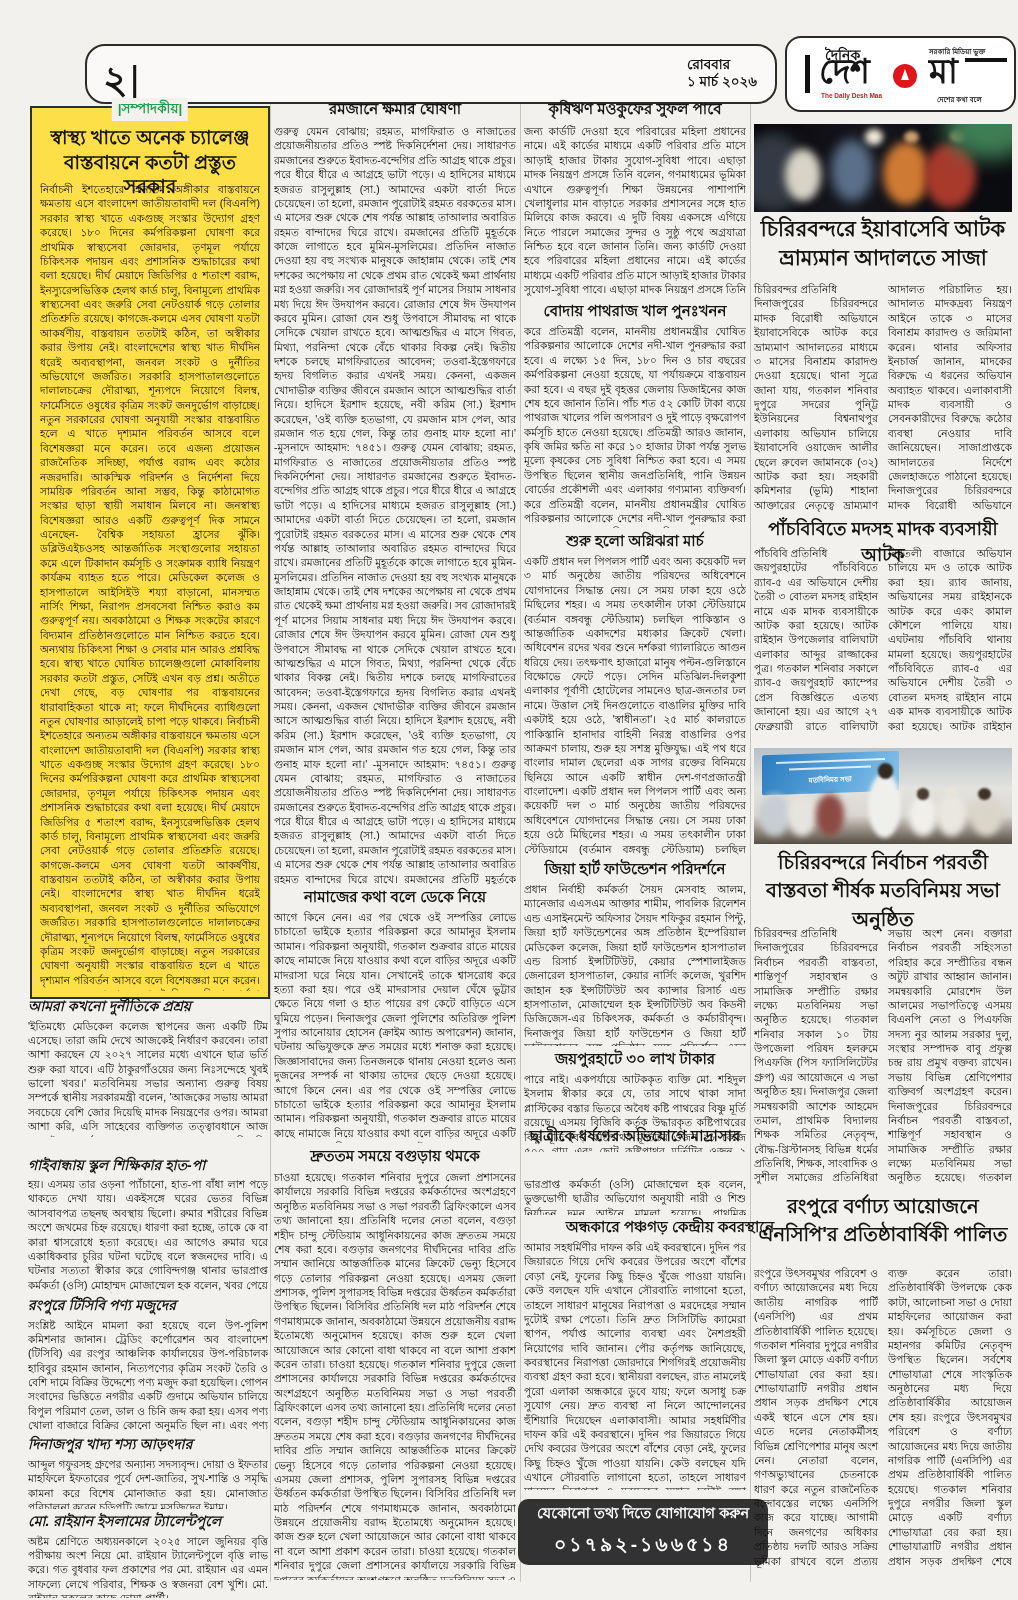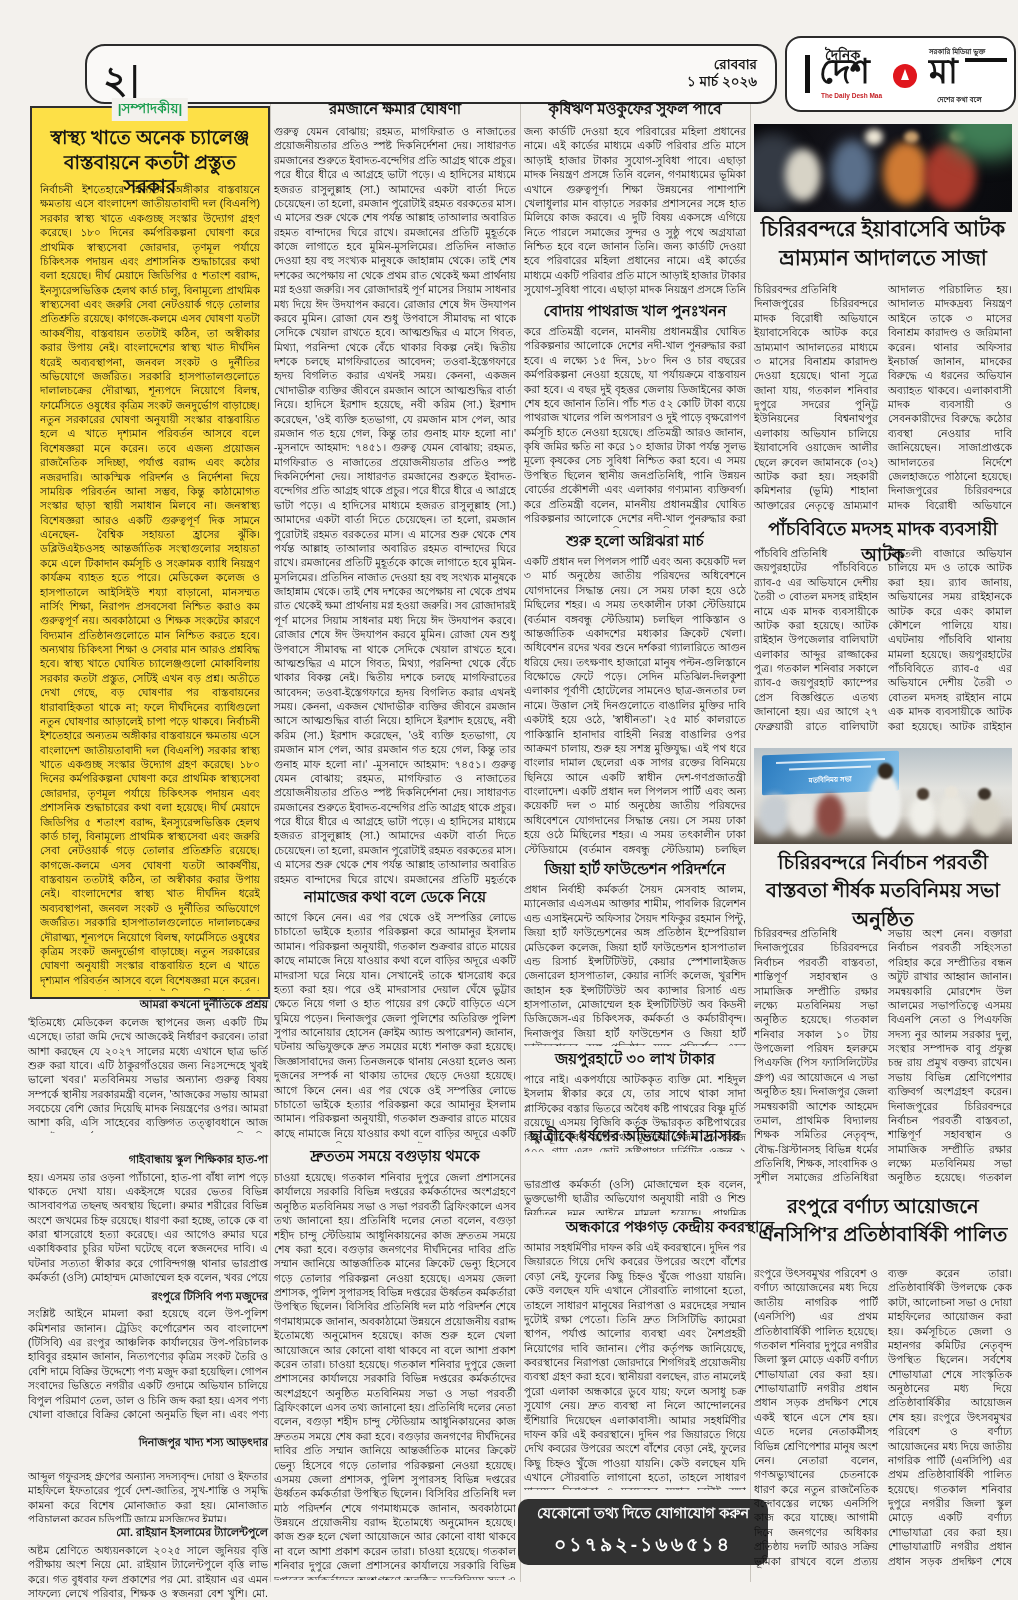--- a/index.html
+++ b/index.html
@@ -2,40 +2,40 @@
 <html><head>
 <meta charset="utf-8">
 <style>
   html,body{margin:0;padding:0;background:#dddbd6;}
   .page{position:relative;width:1018px;height:1600px;margin:0 auto;background:#f3f1ed;
         font-family:"Liberation Sans","DejaVu Sans",sans-serif;color:#151515;overflow:hidden;}
   .abs{position:absolute;}
   
   .topbox{border:2.5px solid #2b2b2b;border-radius:20px;background:#faf9f7;}
   .pagenum{font-size:38px;font-weight:bold;letter-spacing:2px;}
-  .dateblock{font-size:13.5px;font-weight:bold;text-align:right;line-height:1.25;}
+  .dateblock{font-size:13.5px;font-weight:bold;text-align:left;line-height:1.25;}
   
   .masthead{border:2.5px solid #2b2b2b;border-radius:16px;background:#ffffff;}
   .mh-bar{width:5px;height:38px;background:#111;}
   .mh-word{font-size:34px;font-weight:900;line-height:1;letter-spacing:-1px;}
   .mh-daily{font-size:14px;font-weight:bold;}
   .mh-eng{font-size:6.5px;color:#c41f24;font-weight:bold;}
   .mh-tag{font-size:7px;font-weight:bold;}
   .mh-dot{width:24px;height:24px;border-radius:50%;background:#e0161d;position:relative;}
   .mh-dot:after{content:"";position:absolute;left:8px;top:5px;width:8px;height:11px;background:#fff;
         clip-path:polygon(50% 0,100% 100%,0 100%);}
   .mh-matra{height:4px;background:#111;}
   
   .vrule{width:1px;background:#c9c5bd;}
   
   .edbox{border:2px solid #2f2f2f;background:#fde047;}
   .edlabel{font-size:13.5px;font-weight:bold;background:#f3f1ed;padding:0 6px;}
   .edhead{font-size:19px;font-weight:900;text-align:center;line-height:1.3;}
   
-  .h-small{font-size:11px;font-weight:900;text-align:right;line-height:1.25;}
+  .h-small{font-size:14px;font-weight:900;text-align:left;line-height:1.25;font-style:italic;}
   .h-mid{font-size:15px;font-weight:900;text-align:center;line-height:1.25;}
   .h-big{font-size:21px;font-weight:900;text-align:center;line-height:1.4;}
   .h-big2{font-size:19.5px;font-weight:900;text-align:center;line-height:1.45;}
   .body{font-size:10.5px;line-height:1.37;text-align:justify;overflow:hidden;color:#101010;}
   .twocol{column-count:2;column-gap:10px;}
   .byline{display:block;font-weight:normal;}
   
   .contact{background:#323232;border-radius:10px;color:#fff;text-align:center;
            display:flex;flex-direction:column;justify-content:center;gap:4px;}
   .contact .l1{font-size:14.5px;font-weight:bold;}
@@ -85,22 +85,22 @@
     <div class="abs body fillbox" style="left:8px;right:8px;top:74px;bottom:6px;"><span class="fillable">নির্বাচনী ইশতেহারে অন্যতম অঙ্গীকার বাস্তবায়নে ক্ষমতায় এসে বাংলাদেশ জাতীয়তাবাদী দল (বিএনপি) সরকার স্বাস্থ্য খাতে একগুচ্ছ সংস্কার উদ্যোগ গ্রহণ করেছে। ১৮০ দিনের কর্মপরিকল্পনা ঘোষণা করে প্রাথমিক স্বাস্থ্যসেবা জোরদার, তৃণমূল পর্যায়ে চিকিৎসক পদায়ন এবং প্রশাসনিক শুদ্ধাচারের কথা বলা হয়েছে। দীর্ঘ মেয়াদে জিডিপির ৫ শতাংশ বরাদ্দ, ইনস্যুরেন্সভিত্তিক হেলথ কার্ড চালু, বিনামূল্যে প্রাথমিক স্বাস্থ্যসেবা এবং জরুরি সেবা নেটওয়ার্ক গড়ে তোলার প্রতিশ্রুতি রয়েছে। কাগজে-কলমে এসব ঘোষণা যতটা আকর্ষণীয়, বাস্তবায়ন ততটাই কঠিন, তা অস্বীকার করার উপায় নেই। বাংলাদেশের স্বাস্থ্য খাত দীর্ঘদিন ধরেই অব্যবস্থাপনা, জনবল সংকট ও দুর্নীতির অভিযোগে জর্জরিত। সরকারি হাসপাতালগুলোতে দালালচক্রের দৌরাত্ম্য, শূন্যপদে নিয়োগে বিলম্ব, ফার্মেসিতে ওষুধের কৃত্রিম সংকট জনদুর্ভোগ বাড়াচ্ছে। নতুন সরকারের ঘোষণা অনুযায়ী সংস্কার বাস্তবায়িত হলে এ খাতে দৃশ্যমান পরিবর্তন আসবে বলে বিশেষজ্ঞরা মনে করেন। তবে এজন্য প্রয়োজন রাজনৈতিক সদিচ্ছা, পর্যাপ্ত বরাদ্দ এবং কঠোর নজরদারি। আকস্মিক পরিদর্শন ও নির্দেশনা দিয়ে সাময়িক পরিবর্তন আনা সম্ভব, কিন্তু কাঠামোগত সংস্কার ছাড়া স্থায়ী সমাধান মিলবে না। জনস্বাস্থ্য বিশেষজ্ঞরা আরও একটি গুরুত্বপূর্ণ দিক সামনে এনেছেন- বৈশ্বিক সহায়তা হ্রাসের ঝুঁকি। ডব্লিউএইচওসহ আন্তর্জাতিক সংস্থাগুলোর সহায়তা কমে এলে টিকাদান কর্মসূচি ও সংক্রামক ব্যাধি নিয়ন্ত্রণ কার্যক্রম ব্যাহত হতে পারে। মেডিকেল কলেজ ও হাসপাতালে আইসিইউ শয্যা বাড়ানো, মানসম্মত নার্সিং শিক্ষা, নিরাপদ প্রসবসেবা নিশ্চিত করাও কম গুরুত্বপূর্ণ নয়। অবকাঠামো ও শিক্ষক সংকটের কারণে বিদ্যমান প্রতিষ্ঠানগুলোতে মান নিশ্চিত করতে হবে। অন্যথায় চিকিৎসা শিক্ষা ও সেবার মান আরও প্রশ্নবিদ্ধ হবে। স্বাস্থ্য খাতে ঘোষিত চ্যালেঞ্জগুলো মোকাবিলায় সরকার কতটা প্রস্তুত, সেটিই এখন বড় প্রশ্ন। অতীতে দেখা গেছে, বড় ঘোষণার পর বাস্তবায়নের ধারাবাহিকতা থাকে না; ফলে দীর্ঘদিনের ব্যাধিগুলো নতুন ঘোষণার আড়ালেই চাপা পড়ে থাকবে। নির্বাচনী ইশতেহারে অন্যতম অঙ্গীকার বাস্তবায়নে ক্ষমতায় এসে বাংলাদেশ জাতীয়তাবাদী দল (বিএনপি) সরকার স্বাস্থ্য খাতে একগুচ্ছ সংস্কার উদ্যোগ গ্রহণ করেছে। ১৮০ দিনের কর্মপরিকল্পনা ঘোষণা করে প্রাথমিক স্বাস্থ্যসেবা জোরদার, তৃণমূল পর্যায়ে চিকিৎসক পদায়ন এবং প্রশাসনিক শুদ্ধাচারের কথা বলা হয়েছে। দীর্ঘ মেয়াদে জিডিপির ৫ শতাংশ বরাদ্দ, ইনস্যুরেন্সভিত্তিক হেলথ কার্ড চালু, বিনামূল্যে প্রাথমিক স্বাস্থ্যসেবা এবং জরুরি সেবা নেটওয়ার্ক গড়ে তোলার প্রতিশ্রুতি রয়েছে। কাগজে-কলমে এসব ঘোষণা যতটা আকর্ষণীয়, বাস্তবায়ন ততটাই কঠিন, তা অস্বীকার করার উপায় নেই। বাংলাদেশের স্বাস্থ্য খাত দীর্ঘদিন ধরেই অব্যবস্থাপনা, জনবল সংকট ও দুর্নীতির অভিযোগে জর্জরিত। সরকারি হাসপাতালগুলোতে দালালচক্রের দৌরাত্ম্য, শূন্যপদে নিয়োগে বিলম্ব, ফার্মেসিতে ওষুধের কৃত্রিম সংকট জনদুর্ভোগ বাড়াচ্ছে। নতুন সরকারের ঘোষণা অনুযায়ী সংস্কার বাস্তবায়িত হলে এ খাতে দৃশ্যমান পরিবর্তন আসবে বলে বিশেষজ্ঞরা মনে করেন। তবে এজন্য প্রয়োজন রাজনৈতিক সদিচ্ছা, পর্যাপ্ত বরাদ্দ এবং কঠোর নজরদারি। আকস্মিক পরিদর্শন ও নির্দেশনা দিয়ে সাময়িক পরিবর্তন আনা সম্ভব, কিন্তু কাঠামোগত সংস্কার ছাড়া স্থায়ী সমাধান মিলবে না। জনস্বাস্থ্য বিশেষজ্ঞরা আরও একটি গুরুত্বপূর্ণ দিক সামনে এনেছেন- বৈশ্বিক সহায়তা হ্রাসের ঝুঁকি। ডব্লিউএইচওসহ আন্তর্জাতিক সংস্থাগুলোর সহায়তা কমে এলে টিকাদান কর্মসূচি ও সংক্রামক ব্যাধি নিয়ন্ত্রণ কার্যক্রম ব্যাহত হতে পারে। মেডিকেল কলেজ ও হাসপাতালে আইসিইউ শয্যা বাড়ানো, মানসম্মত নার্সিং শিক্ষা, নিরাপদ প্রসবসেবা নিশ্চিত করাও কম গুরুত্বপূর্ণ নয়। অবকাঠামো ও শিক্ষক সংকটের কারণে বিদ্যমান প্রতিষ্ঠানগুলোতে মান নিশ্চিত করতে হবে। অন্যথায় চিকিৎসা শিক্ষা ও সেবার মান আরও প্রশ্নবিদ্ধ হবে। স্বাস্থ্য খাতে ঘোষিত চ্যালেঞ্জগুলো মোকাবিলায় সরকার কতটা প্রস্তুত, সেটিই এখন বড় প্রশ্ন। অতীতে দেখা গেছে, বড় ঘোষণার পর বাস্তবায়নের ধারাবাহিকতা থাকে না; ফলে দীর্ঘদিনের ব্যাধিগুলো নতুন ঘোষণার আড়ালেই চাপা পড়ে থাকবে।</span></div>
   </div>
 
   <div class="abs" style="left:28px;top:998px;width:240px;">
     <div class="h-small">আমরা কখনো দুর্নীতিকে প্রশ্রয়</div>
     <div class="body fillbox" style="height:118px;margin-top:3px;"><span class="fillable">'ইতিমধ্যে মেডিকেল কলেজ স্থাপনের জন্য একটি টিম এসেছে। তারা জমি দেখে আজকেই নির্ধারণ করবেন। তারা আশা করছেন যে ২০২৭ সালের মধ্যে এখানে ছাত্র ভর্তি শুরু করা যাবে। এটি ঠাকুরগাঁওয়ের জন্য নিঃসন্দেহে খুবই ভালো খবর।' মতবিনিময় সভার অন্যান্য গুরুত্ব বিষয় সম্পর্কে স্থানীয় সরকারমন্ত্রী বলেন, 'আজকের সভায় আমরা সবচেয়ে বেশি জোর দিয়েছি মাদক নিয়ন্ত্রণের ওপর। আমরা আশা করি, এসি সাহেবের ব্যক্তিগত তত্ত্বাবধানে আজ থেকেই এর কার্যক্রম শুরু হবে। এরপর আমরা জোর দিয়েছি, আমাদের হাসপাতালগুলোর সেবার মান উন্নত করার ওপর।'</span></div>
     <div class="h-small" style="margin-top:20px;">গাইবান্ধায় স্কুল শিক্ষিকার হাত-পা</div>
     <div class="body fillbox" style="height:116px;margin-top:3px;"><span class="fillable">হয়। এসময় তার ওড়না প্যাঁচানো, হাত-পা বাঁধা লাশ পড়ে থাকতে দেখা যায়। একইসঙ্গে ঘরের ভেতর বিভিন্ন আসবাবপত্র তছনছ অবস্থায় ছিলো। রুমার শরীরের বিভিন্ন অংশে জখমের চিহ্ন রয়েছে। ধারণা করা হচ্ছে, তাকে কে বা কারা শ্বাসরোধে হত্যা করেছে। এর আগেও রুমার ঘরে একাধিকবার চুরির ঘটনা ঘটেছে বলে স্বজনদের দাবি। এ ঘটনার সত্যতা স্বীকার করে গোবিন্দগঞ্জ থানার ভারপ্রাপ্ত কর্মকর্তা (ওসি) মোহাম্মদ মোজাম্মেল হক বলেন, খবর পেয়ে রুমা নামের এক নারীর মরদেহ উদ্ধার করা হয়। এ ঘটনায় কারণ ও জড়িতদের শনাক্তে তদন্ত শুরু করা হয়েছে।</span></div>
     <div class="h-small" style="margin-top:4px;">রংপুরে টিসিবি পণ্য মজুদের</div>
     <div class="body fillbox" style="height:114px;margin-top:3px;"><span class="fillable">সংশ্লিষ্ট আইনে মামলা করা হয়েছে বলে উপ-পুলিশ কমিশনার জানান। ট্রেডিং কর্পোরেশন অব বাংলাদেশ (টিসিবি) এর রংপুর আঞ্চলিক কার্যালয়ের উপ-পরিচালক হাবিবুর রহমান জানান, নিত্যপণ্যের কৃত্রিম সংকট তৈরি ও বেশি দামে বিক্রির উদ্দেশ্যে পণ্য মজুদ করা হয়েছিল। গোপন সংবাদের ভিত্তিতে নগরীর একটি গুদামে অভিযান চালিয়ে বিপুল পরিমাণ তেল, ডাল ও চিনি জব্দ করা হয়। এসব পণ্য খোলা বাজারে বিক্রির কোনো অনুমতি ছিল না। এবং পণ্য অবৈধভাবে গুদামজাত করার কোনো সুযোগ নেই বলে তিনি কঠোরভাবে হুশিয়ারি দেন।</span></div>
-    <div class="h-small" style="margin-top:16px;">দিনাজপুর খাদ্য শস্য আড়ৎদার</div>
-    <div class="body fillbox" style="height:52px;margin-top:20px;font-family:Liberation Serif, serif;"><span class="fillable">আব্দুল গফুরসহ গ্রুপের অন্যান্য সদস্যবৃন্দ। দোয়া ও ইফতার মাহফিলে ইফতারের পূর্বে দেশ-জাতির, সুখ-শান্তি ও সমৃদ্ধি কামনা করে বিশেষ মোনাজাত করা হয়। মোনাজাত পরিচালনা করেন চুড়িপট্টি জামে মসজিদের ইমাম।</span></div>
+    <div class="h-small" style="margin-top:4px;">দিনাজপুর খাদ্য শস্য আড়ৎদার</div>
+    <div class="body fillbox" style="height:52px;margin-top:4px;"><span class="fillable">আব্দুল গফুরসহ গ্রুপের অন্যান্য সদস্যবৃন্দ। দোয়া ও ইফতার মাহফিলে ইফতারের পূর্বে দেশ-জাতির, সুখ-শান্তি ও সমৃদ্ধি কামনা করে বিশেষ মোনাজাত করা হয়। মোনাজাত পরিচালনা করেন চুড়িপট্টি জামে মসজিদের ইমাম।</span></div>
     <div class="h-small" style="margin-top:4px;">মো. রাইয়ান ইসলামের ট্যালেন্টপুলে</div>
     <div class="body fillbox" style="height:64px;margin-top:3px;"><span class="fillable">অষ্টম শ্রেণিতে অধ্যয়নকালে ২০২৫ সালে জুনিয়র বৃত্তি পরীক্ষায় অংশ নিয়ে মো. রাইয়ান ট্যালেন্টপুলে বৃত্তি লাভ করে। গত বুধবার ফল প্রকাশের পর মো. রাইয়ান এর এমন সাফল্যে লেখে পরিবার, শিক্ষক ও স্বজনরা বেশ খুশি। মো. রাইয়ান সকলের কাছে দোয়া প্রার্থী।</span></div>
   </div>
 
   <div class="abs h-mid" style="left:274px;top:100px;width:242px;">রমজানে ক্ষমার ঘোষণা</div>
   <div class="abs body fillbox" style="left:274px;top:124px;width:242px;height:760px;"><span class="fillable">গুরুত্ব যেমন বোঝায়; রহমত, মাগফিরাত ও নাজাতের প্রয়োজনীয়তার প্রতিও স্পষ্ট দিকনির্দেশনা দেয়। সাধারণত রমজানের শুরুতে ইবাদত-বন্দেগির প্রতি আগ্রহ থাকে প্রচুর। পরে ধীরে ধীরে এ আগ্রহে ভাটা পড়ে। এ হাদিসের মাধ্যমে হজরত রাসুলুল্লাহ (সা.) আমাদের একটা বার্তা দিতে চেয়েছেন। তা হলো, রমজান পুরোটাই রহমত বরকতের মাস। এ মাসের শুরু থেকে শেষ পর্যন্ত আল্লাহ তাআলার অবারিত রহমত বান্দাদের ঘিরে রাখে। রমজানের প্রতিটি মুহূর্তকে কাজে লাগাতে হবে মুমিন-মুসলিমের। প্রতিদিন নাজাত দেওয়া হয় বহু সংখ্যক মানুষকে জাহান্নাম থেকে। তাই শেষ দশকের অপেক্ষায় না থেকে প্রথম রাত থেকেই ক্ষমা প্রার্থনায় মগ্ন হওয়া জরুরি। সব রোজাদারই পূর্ণ মাসের সিয়াম সাধনার মধ্য দিয়ে ঈদ উদযাপন করবে। রোজার শেষে ঈদ উদযাপন করবে মুমিন। রোজা যেন শুধু উপবাসে সীমাবদ্ধ না থাকে সেদিকে খেয়াল রাখতে হবে। আত্মশুদ্ধির এ মাসে গিবত, মিথ্যা, পরনিন্দা থেকে বেঁচে থাকার বিকল্প নেই। দ্বিতীয় দশকে চলছে মাগফিরাতের আবেদন; তওবা-ইস্তেগফারে হৃদয় বিগলিত করার এখনই সময়। কেননা, একজন খোদাভীরু ব্যক্তির জীবনে রমজান আসে আত্মশুদ্ধির বার্তা নিয়ে। হাদিসে ইরশাদ হয়েছে, নবী করিম (সা.) ইরশাদ করেছেন, 'ওই ব্যক্তি হতভাগা, যে রমজান মাস পেল, আর রমজান গত হয়ে গেল, কিন্তু তার গুনাহ মাফ হলো না।' -মুসনাদে আহমাদ: ৭৪৫১। গুরুত্ব যেমন বোঝায়; রহমত, মাগফিরাত ও নাজাতের প্রয়োজনীয়তার প্রতিও স্পষ্ট দিকনির্দেশনা দেয়। সাধারণত রমজানের শুরুতে ইবাদত-বন্দেগির প্রতি আগ্রহ থাকে প্রচুর। পরে ধীরে ধীরে এ আগ্রহে ভাটা পড়ে। এ হাদিসের মাধ্যমে হজরত রাসুলুল্লাহ (সা.) আমাদের একটা বার্তা দিতে চেয়েছেন। তা হলো, রমজান পুরোটাই রহমত বরকতের মাস। এ মাসের শুরু থেকে শেষ পর্যন্ত আল্লাহ তাআলার অবারিত রহমত বান্দাদের ঘিরে রাখে। রমজানের প্রতিটি মুহূর্তকে কাজে লাগাতে হবে মুমিন-মুসলিমের। প্রতিদিন নাজাত দেওয়া হয় বহু সংখ্যক মানুষকে জাহান্নাম থেকে। তাই শেষ দশকের অপেক্ষায় না থেকে প্রথম রাত থেকেই ক্ষমা প্রার্থনায় মগ্ন হওয়া জরুরি। সব রোজাদারই পূর্ণ মাসের সিয়াম সাধনার মধ্য দিয়ে ঈদ উদযাপন করবে। রোজার শেষে ঈদ উদযাপন করবে মুমিন। রোজা যেন শুধু উপবাসে সীমাবদ্ধ না থাকে সেদিকে খেয়াল রাখতে হবে। আত্মশুদ্ধির এ মাসে গিবত, মিথ্যা, পরনিন্দা থেকে বেঁচে থাকার বিকল্প নেই। দ্বিতীয় দশকে চলছে মাগফিরাতের আবেদন; তওবা-ইস্তেগফারে হৃদয় বিগলিত করার এখনই সময়। কেননা, একজন খোদাভীরু ব্যক্তির জীবনে রমজান আসে আত্মশুদ্ধির বার্তা নিয়ে। হাদিসে ইরশাদ হয়েছে, নবী করিম (সা.) ইরশাদ করেছেন, 'ওই ব্যক্তি হতভাগা, যে রমজান মাস পেল, আর রমজান গত হয়ে গেল, কিন্তু তার গুনাহ মাফ হলো না।' -মুসনাদে আহমাদ: ৭৪৫১। গুরুত্ব যেমন বোঝায়; রহমত, মাগফিরাত ও নাজাতের প্রয়োজনীয়তার প্রতিও স্পষ্ট দিকনির্দেশনা দেয়। সাধারণত রমজানের শুরুতে ইবাদত-বন্দেগির প্রতি আগ্রহ থাকে প্রচুর। পরে ধীরে ধীরে এ আগ্রহে ভাটা পড়ে। এ হাদিসের মাধ্যমে হজরত রাসুলুল্লাহ (সা.) আমাদের একটা বার্তা দিতে চেয়েছেন। তা হলো, রমজান পুরোটাই রহমত বরকতের মাস। এ মাসের শুরু থেকে শেষ পর্যন্ত আল্লাহ তাআলার অবারিত রহমত বান্দাদের ঘিরে রাখে। রমজানের প্রতিটি মুহূর্তকে কাজে লাগাতে হবে মুমিন-মুসলিমের। প্রতিদিন নাজাত দেওয়া হয় বহু সংখ্যক মানুষকে জাহান্নাম থেকে। তাই শেষ দশকের অপেক্ষায় না থেকে প্রথম রাত থেকেই ক্ষমা প্রার্থনায় মগ্ন হওয়া জরুরি। সব রোজাদারই পূর্ণ মাসের সিয়াম সাধনার মধ্য দিয়ে ঈদ উদযাপন করবে। রোজার শেষে ঈদ উদযাপন করবে মুমিন। রোজা যেন শুধু উপবাসে সীমাবদ্ধ না থাকে সেদিকে খেয়াল রাখতে হবে। আত্মশুদ্ধির এ মাসে গিবত, মিথ্যা, পরনিন্দা থেকে বেঁচে থাকার বিকল্প নেই। দ্বিতীয় দশকে চলছে মাগফিরাতের আবেদন; তওবা-ইস্তেগফারে হৃদয় বিগলিত করার এখনই সময়। কেননা, একজন খোদাভীরু ব্যক্তির জীবনে রমজান আসে আত্মশুদ্ধির বার্তা নিয়ে। হাদিসে ইরশাদ হয়েছে, নবী করিম (সা.) ইরশাদ করেছেন, 'ওই ব্যক্তি হতভাগা, যে রমজান মাস পেল, আর রমজান গত হয়ে গেল, কিন্তু তার গুনাহ মাফ হলো না।' -মুসনাদে আহমাদ: ৭৪৫১।</span></div>
   <div class="abs h-mid" style="left:274px;top:888px;width:242px;">নামাজের কথা বলে ডেকে নিয়ে</div>
   <div class="abs body fillbox" style="left:274px;top:910px;width:242px;height:233px;"><span class="fillable">আগে কিনে নেন। এর পর থেকে ওই সম্পত্তির লোভে চাচাতো ভাইকে হত্যার পরিকল্পনা করে আমানুর ইসলাম আমান। পরিকল্পনা অনুযায়ী, গতকাল শুক্রবার রাতে মায়ের কাছে নামাজে নিয়ে যাওয়ার কথা বলে বাড়ির অদূরে একটি মাদরাসা ঘরে নিয়ে যান। সেখানেই তাকে শ্বাসরোধ করে হত্যা করা হয়। পরে ওই মাদরাসার দেয়াল ঘেঁষে ভুট্টার ক্ষেতে নিয়ে গলা ও হাত পায়ের রগ কেটে বাড়িতে এসে ঘুমিয়ে পড়েন। দিনাজপুর জেলা পুলিশের অতিরিক্ত পুলিশ সুপার আনোয়ার হোসেন (ক্রাইম অ্যান্ড অপারেশন) জানান, ঘটনায় অভিযুক্তকে দ্রুত সময়ের মধ্যে শনাক্ত করা হয়েছে। জিজ্ঞাসাবাদের জন্য তিনজনকে থানায় নেওয়া হলেও অন্য দুজনের সম্পর্ক না থাকায় তাদের ছেড়ে দেওয়া হয়েছে। আগে কিনে নেন। এর পর থেকে ওই সম্পত্তির লোভে চাচাতো ভাইকে হত্যার পরিকল্পনা করে আমানুর ইসলাম আমান। পরিকল্পনা অনুযায়ী, গতকাল শুক্রবার রাতে মায়ের কাছে নামাজে নিয়ে যাওয়ার কথা বলে বাড়ির অদূরে একটি মাদরাসা ঘরে নিয়ে যান। সেখানেই তাকে শ্বাসরোধ করে হত্যা করা হয়। পরে ওই মাদরাসার দেয়াল ঘেঁষে ভুট্টার ক্ষেতে নিয়ে গলা ও হাত পায়ের রগ কেটে বাড়িতে এসে ঘুমিয়ে পড়েন। দিনাজপুর জেলা পুলিশের অতিরিক্ত পুলিশ সুপার আনোয়ার হোসেন (ক্রাইম অ্যান্ড অপারেশন) জানান, ঘটনায় অভিযুক্তকে দ্রুত সময়ের মধ্যে শনাক্ত করা হয়েছে। জিজ্ঞাসাবাদের জন্য তিনজনকে থানায় নেওয়া হলেও অন্য দুজনের সম্পর্ক না থাকায় তাদের ছেড়ে দেওয়া হয়েছে।</span></div>
   <div class="abs h-mid" style="left:274px;top:1147px;width:242px;">দ্রুততম সময়ে বগুড়ায় থমকে</div>
   <div class="abs body fillbox" style="left:274px;top:1170px;width:242px;height:410px;"><span class="fillable">চাওয়া হয়েছে। গতকাল শনিবার দুপুরে জেলা প্রশাসনের কার্যালয়ে সরকারি বিভিন্ন দপ্তরের কর্মকর্তাদের অংশগ্রহণে অনুষ্ঠিত মতবিনিময় সভা ও সভা পরবর্তী ব্রিফিংকালে এসব তথ্য জানানো হয়। প্রতিনিধি দলের নেতা বলেন, বগুড়া শহীদ চান্দু স্টেডিয়াম আধুনিকায়নের কাজ দ্রুততম সময়ে শেষ করা হবে। বগুড়ার জনগণের দীর্ঘদিনের দাবির প্রতি সম্মান জানিয়ে আন্তর্জাতিক মানের ক্রিকেট ভেন্যু হিসেবে গড়ে তোলার পরিকল্পনা নেওয়া হয়েছে। এসময় জেলা প্রশাসক, পুলিশ সুপারসহ বিভিন্ন দপ্তরের ঊর্ধ্বতন কর্মকর্তারা উপস্থিত ছিলেন। বিসিবির প্রতিনিধি দল মাঠ পরিদর্শন শেষে গণমাধ্যমকে জানান, অবকাঠামো উন্নয়নে প্রয়োজনীয় বরাদ্দ ইতোমধ্যে অনুমোদন হয়েছে। কাজ শুরু হলে খেলা আয়োজনে আর কোনো বাধা থাকবে না বলে আশা প্রকাশ করেন তারা। চাওয়া হয়েছে। গতকাল শনিবার দুপুরে জেলা প্রশাসনের কার্যালয়ে সরকারি বিভিন্ন দপ্তরের কর্মকর্তাদের অংশগ্রহণে অনুষ্ঠিত মতবিনিময় সভা ও সভা পরবর্তী ব্রিফিংকালে এসব তথ্য জানানো হয়। প্রতিনিধি দলের নেতা বলেন, বগুড়া শহীদ চান্দু স্টেডিয়াম আধুনিকায়নের কাজ দ্রুততম সময়ে শেষ করা হবে। বগুড়ার জনগণের দীর্ঘদিনের দাবির প্রতি সম্মান জানিয়ে আন্তর্জাতিক মানের ক্রিকেট ভেন্যু হিসেবে গড়ে তোলার পরিকল্পনা নেওয়া হয়েছে। এসময় জেলা প্রশাসক, পুলিশ সুপারসহ বিভিন্ন দপ্তরের ঊর্ধ্বতন কর্মকর্তারা উপস্থিত ছিলেন। বিসিবির প্রতিনিধি দল মাঠ পরিদর্শন শেষে গণমাধ্যমকে জানান, অবকাঠামো উন্নয়নে প্রয়োজনীয় বরাদ্দ ইতোমধ্যে অনুমোদন হয়েছে। কাজ শুরু হলে খেলা আয়োজনে আর কোনো বাধা থাকবে না বলে আশা প্রকাশ করেন তারা। চাওয়া হয়েছে। গতকাল শনিবার দুপুরে জেলা প্রশাসনের কার্যালয়ে সরকারি বিভিন্ন দপ্তরের কর্মকর্তাদের অংশগ্রহণে অনুষ্ঠিত মতবিনিময় সভা ও সভা পরবর্তী ব্রিফিংকালে এসব তথ্য জানানো হয়। প্রতিনিধি দলের নেতা বলেন, বগুড়া শহীদ চান্দু স্টেডিয়াম আধুনিকায়নের কাজ দ্রুততম সময়ে শেষ করা হবে। বগুড়ার জনগণের দীর্ঘদিনের দাবির প্রতি সম্মান জানিয়ে আন্তর্জাতিক মানের ক্রিকেট ভেন্যু হিসেবে গড়ে তোলার পরিকল্পনা নেওয়া হয়েছে। এসময় জেলা প্রশাসক, পুলিশ সুপারসহ বিভিন্ন দপ্তরের ঊর্ধ্বতন কর্মকর্তারা উপস্থিত ছিলেন। বিসিবির প্রতিনিধি দল মাঠ পরিদর্শন শেষে গণমাধ্যমকে জানান, অবকাঠামো উন্নয়নে প্রয়োজনীয় বরাদ্দ ইতোমধ্যে অনুমোদন হয়েছে। কাজ শুরু হলে খেলা আয়োজনে আর কোনো বাধা থাকবে না বলে আশা প্রকাশ করেন তারা।</span></div>

